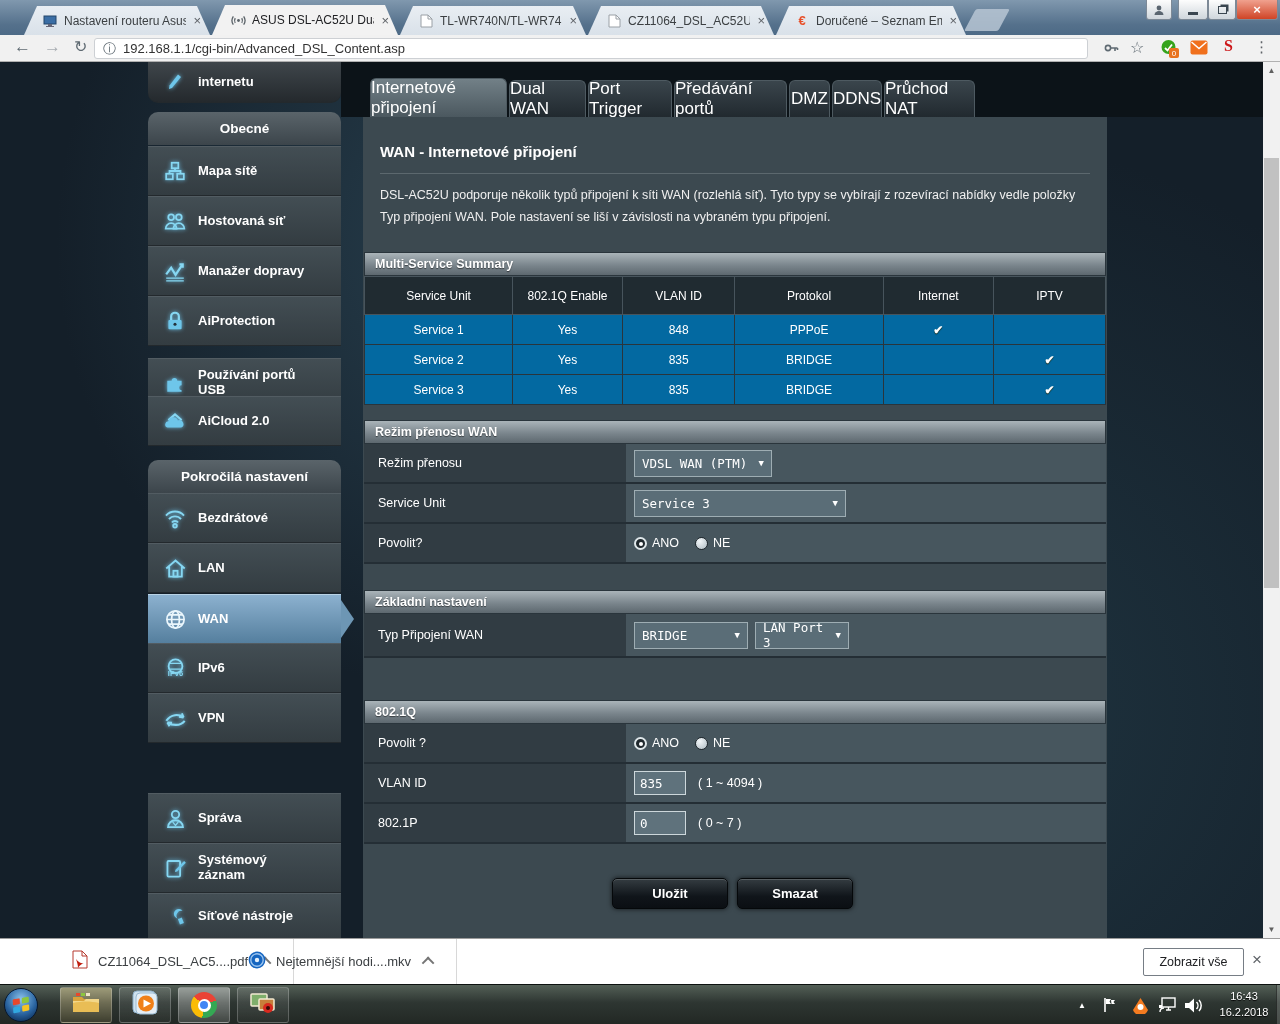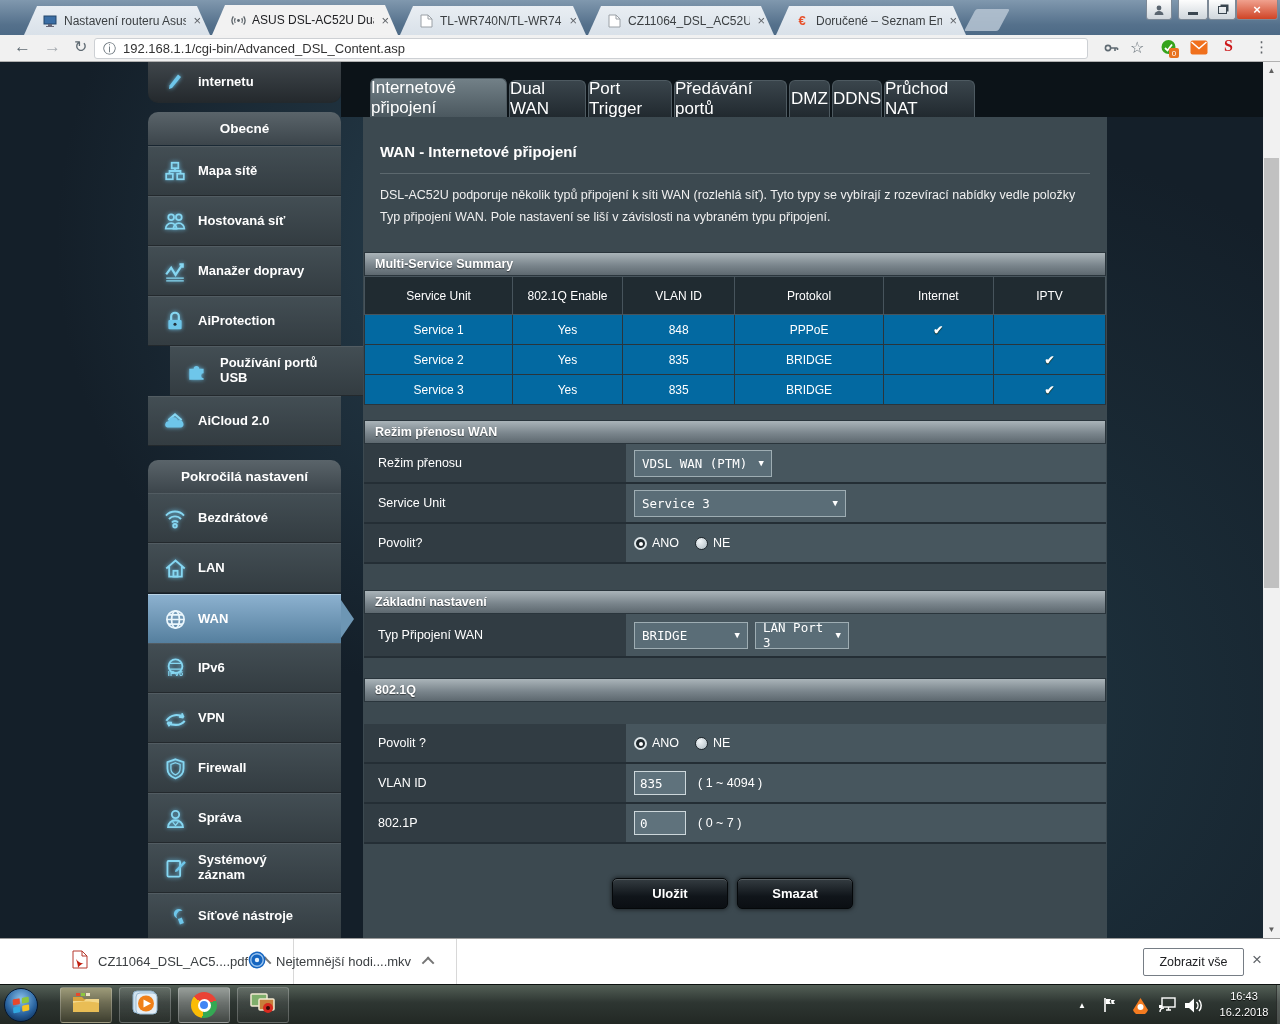--- a/index.html
+++ b/index.html
@@ -275,21 +275,21 @@
     <div class="sbitem" style="top:234px;">
       <span class="ic">
         <svg class="sic" width="22" height="22" viewBox="0 0 20 20">
             <rect x="4" y="9" width="12" height="8.5" rx="1" fill="#6ec6ea" stroke="none"></rect>
             <path d="M6.5 9 V6 a3.5 3.5 0 0 1 7 0 v3" stroke-width="2"></path>
             <circle cx="10" cy="13" r="1.4" fill="#23303a" stroke="none"></circle>
           </svg>
       </span>
       <span class="lbl">AiProtection</span>
     </div>
-    <div class="sbitem" style="top:284px;margin-left:22px;">
+    <div class="sbitem" style="top:296px;">
       <span class="ic">
         <svg class="sic" width="22" height="22" viewBox="0 0 20 20">
             <path d="M3 8 h4 a2.2 2.2 0 1 1 5 0 h4 v4 a2.2 2.2 0 1 0 0 4.5 v1.5 h-13 z" fill="#6ec6ea" stroke="none"></path>
           </svg>
       </span>
       <span class="lbl" style="max-width:120px;">Používání portů USB</span>
     </div>
     <div class="sbitem" style="top:334px;">
       <span class="ic">
         <svg class="sic" width="22" height="22" viewBox="0 0 20 20">
@@ -344,29 +344,20 @@
     <div class="sbitem" style="top:631px;">
       <span class="ic">
         <svg class="sic" width="23" height="23" viewBox="0 0 20 20">
             <path d="M2 12 C6 6 13 6 17 9" stroke-width="1.8"></path>
             <path d="M17 9 l-4 -0.5 M17 9 l-1.5 -3.5" stroke-width="1.8"></path>
             <path d="M18 12 C14 17 7 16 3 13.5" stroke-width="1.8"></path>
             <path d="M3 13.5 l4 0.3 M3 13.5 l1.8 3.2" stroke-width="1.8"></path>
           </svg>
       </span>
       <span class="lbl">VPN</span>
-    </div>
-    <div class="sbitem" style="top:681px;">
-      <span class="ic">
-        <svg class="sic" width="23" height="23" viewBox="0 0 20 20">
-            <path d="M10 2 L17 4.5 V10 C17 14.5 13.8 17.3 10 18.5 C6.2 17.3 3 14.5 3 10 V4.5 Z"></path>
-            <path d="M10 5 L14 6.5 V10 C14 12.8 12.3 14.6 10 15.5 C7.7 14.6 6 12.8 6 10 V6.5 Z" stroke-width="1.1"></path>
-          </svg>
-      </span>
-      <span class="lbl">Firewall</span>
     </div>
     <div class="sbitem" style="top:731px;">
       <span class="ic">
         <svg class="sic" width="23" height="23" viewBox="0 0 20 20">
             <circle cx="10" cy="6.5" r="3.2"></circle>
             <path d="M3.5 17.5 a6.5 6 0 0 1 13 0 z"></path>
             <path d="M7.5 13 l2.5 3 l2.5 -3" stroke-width="1.1"></path>
           </svg>
       </span>
       <span class="lbl">Správa</span>
@@ -485,21 +476,21 @@
             <span>BRIDGE</span>
             <span class="dar">▼</span>
           </div>
           <div class="dd" style="width:94px;margin-left:7px;">
             <span>LAN Port 3</span>
             <span class="dar">▼</span>
           </div>
         </div>
       </div>
 
-      <div class="sechead" style="top:561px;">802.1Q</div>
+      <div class="sechead" style="top:583px;">802.1Q</div>
       <div class="frow" style="top:607px;height:40px;">
         <div class="fl">Povolit ?</div>
         <div class="fv">
           <span class="radio sel"></span>
           <span class="rlbl">ANO</span>
           <span class="radio"></span>
           <span class="rlbl">NE</span>
         </div>
       </div>
       <div class="frow" style="top:647px;height:40px;">

